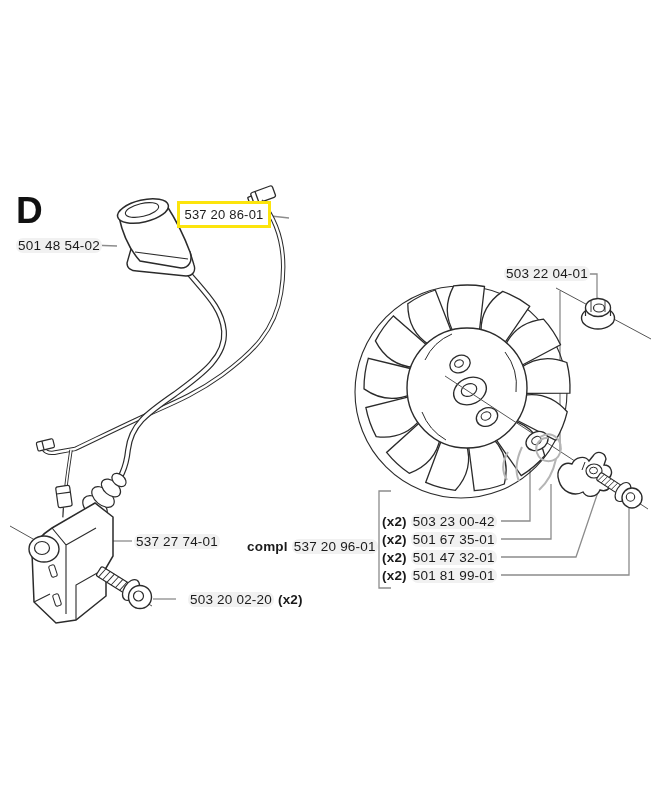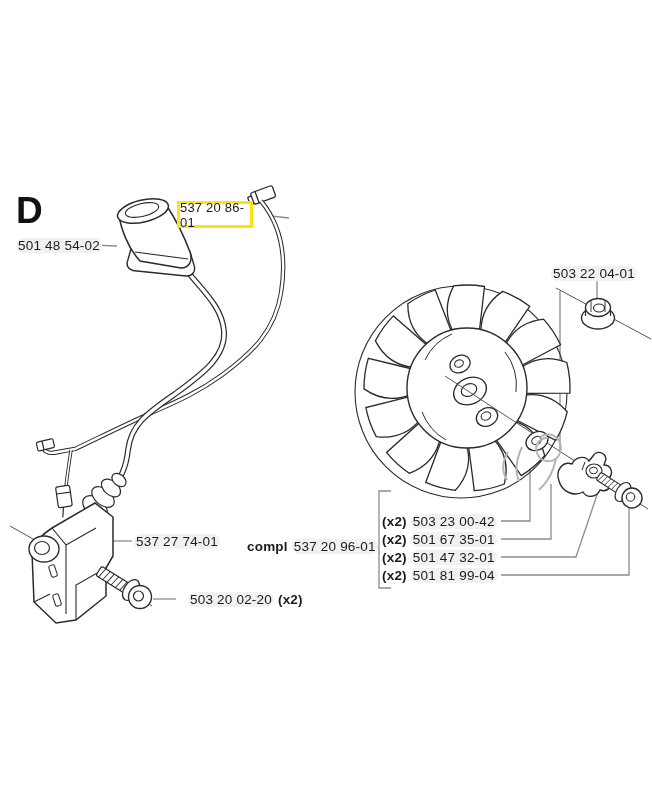--- a/index.html
+++ b/index.html
@@ -3,21 +3,21 @@
 <meta charset="utf-8">
 <style>
   html,body{margin:0;padding:0;background:#fff;}
   .canvas{position:relative;width:652px;height:800px;background:#ffffff;overflow:hidden;
           font-family:"Liberation Sans", sans-serif;}
   svg.art{position:absolute;left:0;top:0;}
   .lbl{position:absolute;font-size:13.5px;color:#1b1b1b;white-space:nowrap;letter-spacing:.2px;line-height:15px;}
   .lbl .b{font-weight:bold;}
   .pn{background:#f1f1f1;padding:0 2px;border-radius:7px;}
   .d-letter{position:absolute;left:16px;top:190px;font-size:37px;font-weight:bold;color:#111;}
-  .hl{position:absolute;left:177px;top:201px;width:76px;height:27px;border:3px solid #fce40c;
+  .hl{position:absolute;left:177px;top:201px;width:94px;height:27px;border:3px solid #fce40c;
       background:#fff;box-sizing:border-box;display:flex;align-items:center;justify-content:center;
       font-size:13px;color:#1b1b1b;letter-spacing:.2px;}
   .kit-row{position:absolute;left:382px;text-align:right;}
 </style>
 </head>
 <body>
 
 <div class="canvas">
 
   <svg class="art" width="652" height="800" viewBox="0 0 652 800">
@@ -199,21 +199,21 @@
 
   <div class="lbl" style="left:134px;top:534px;">
     <span class="pn">537 27 74-01</span>
   </div>
 
   <div class="lbl" style="left:188px;top:592px;">
     <span class="pn">503 20 02-20</span>
     <span class="b">(x2)</span>
   </div>
 
-  <div class="lbl" style="left:504px;top:266px;margin-left:47px;">
+  <div class="lbl" style="left:504px;top:266px;">
     <span class="pn">503 22 04-01</span>
   </div>
 
   <div class="lbl" style="left:247px;top:539px;text-align:right;">
     <span class="b">compl</span>
     <span class="pn">537 20 96-01</span>
   </div>
 
   <div class="lbl kit-row" style="top:514px;">
     <span class="b">(x2)</span>
@@ -222,16 +222,16 @@
   <div class="lbl kit-row" style="top:532px;">
     <span class="b">(x2)</span>
     <span class="pn">501 67 35-01</span>
   </div>
   <div class="lbl kit-row" style="top:550px;">
     <span class="b">(x2)</span>
     <span class="pn">501 47 32-01</span>
   </div>
   <div class="lbl kit-row" style="top:568px;">
     <span class="b">(x2)</span>
-    <span class="pn">501 81 99-04</span>
+    <span class="pn">501 81 99-01</span>
   </div>
 
 </div>
 
 </body></html>

